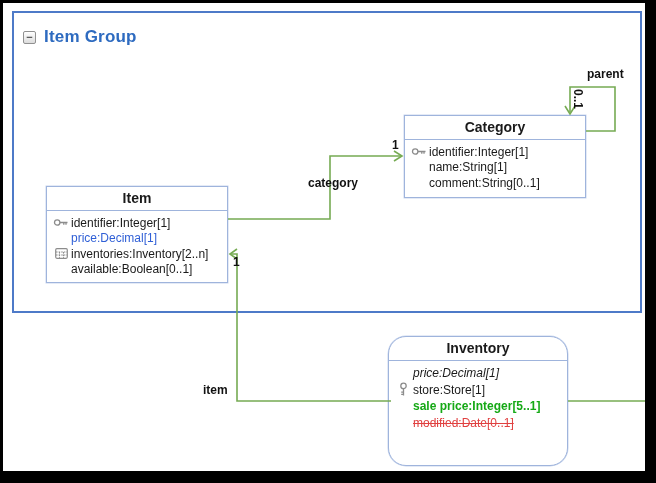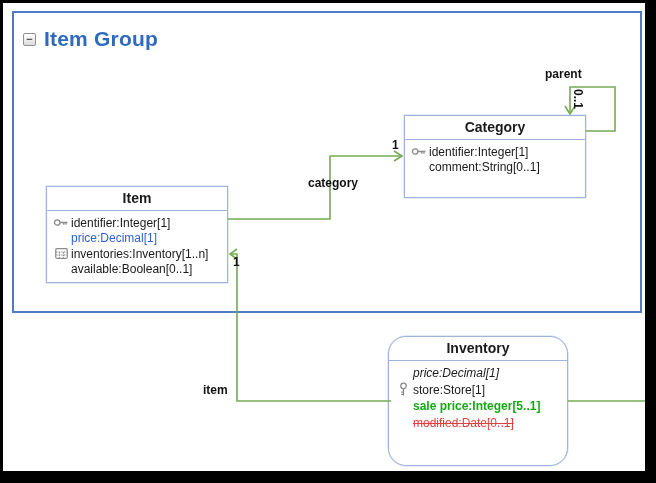--- a/index.html
+++ b/index.html
@@ -19,21 +19,21 @@
     position:absolute; left:9px; top:8px; width:630px; height:302px;
     border:2px solid #4e7ac8; background:#fff;
   }
   .group-header { position:absolute; left:9px; top:14px; display:flex; align-items:center; gap:8px; }
   .collapse-btn {
     width:13px; height:13px; border:1px solid #909090; border-radius:2px;
     background:linear-gradient(#ffffff,#dcdcdc);
     font:bold 11px/10px "Liberation Sans",sans-serif; color:#555;
     display:flex; align-items:center; justify-content:center; cursor:pointer; padding:0;
   }
-  .group-title { font-size:21px; font-weight:bold; color:#2e6bc0; letter-spacing:.2px; }
+  .group-title { font-size:17px; font-weight:bold; color:#2e6bc0; letter-spacing:.2px; }
 
   
   .class-box {
     position:absolute; background:#fff; border:1px solid #9fb4dc;
     box-shadow:0 0 0 0.5px #c9d6ee;
   }
   .class-title {
     text-align:center; font-weight:bold; font-size:14px; color:#1a1a1a;
     border-bottom:1px solid #9fb4dc; padding:3px 2px 4px 2px;
   }
@@ -74,20 +74,24 @@
           <span class="attr-icon">
             <svg width="16" height="9" viewBox="0 0 16 9">
                 <circle cx="4.2" cy="4.5" r="2.7" fill="none" stroke="#8c8c8c" stroke-width="1.3"></circle>
                 <path d="M7 4.5 H14.5 M10.8 4.5 v2.3 M13 4.5 v2.3" fill="none" stroke="#8c8c8c" stroke-width="1.3"></path>
               </svg>
           </span>
           <span class="attr-text">identifier:Integer[1]</span>
         </div>
         <div class="attr-row">
           <span class="attr-icon"></span>
+          <span class="attr-text">name:String[1]</span>
+        </div>
+        <div class="attr-row">
+          <span class="attr-icon"></span>
           <span class="attr-text">comment:String[0..1]</span>
         </div>
       </div>
     </div>
 
     <div class="class-box" style="left:43px; top:183px; width:182px; height:97px;">
       <div class="class-title">Item</div>
       <div class="attr-list">
         <div class="attr-row">
           <span class="attr-icon">
@@ -102,21 +106,21 @@
           <span class="attr-icon"></span>
           <span class="attr-text style-derived-blue">price:Decimal[1]</span>
         </div>
         <div class="attr-row">
           <span class="attr-icon">
             <svg width="13" height="11" viewBox="0 0 13 11">
                 <rect x="0.7" y="0.7" width="11.6" height="9.6" rx="1.2" fill="none" stroke="#8c8c8c" stroke-width="1.2"></rect>
                 <path d="M1 4 H12 M1 7 H12 M4.5 4 V10 M8.5 4 V10" stroke="#8c8c8c" stroke-width="1" fill="none" stroke-dasharray="1.6 1"></path>
               </svg>
           </span>
-          <span class="attr-text">inventories:Inventory[1..n]</span>
+          <span class="attr-text">inventories:Inventory[2..n]</span>
         </div>
         <div class="attr-row">
           <span class="attr-icon"></span>
           <span class="attr-text">available:Boolean[0..1]</span>
         </div>
       </div>
     </div>
 
     <div class="class-box" style="left:385px; top:333px; width:180px; height:130px;border-radius:18px;">
       <div class="class-title">Inventory</div>
@@ -155,20 +159,20 @@
 
       <polyline points="388,398 234,398 234,251 228,251" fill="none" stroke="#76ab53" stroke-width="1.6"></polyline>
       <polyline points="234,246 227,251 234,256" fill="none" stroke="#76ab53" stroke-width="1.6"></polyline>
 
       <polyline points="565,398 656,398" fill="none" stroke="#76ab53" stroke-width="1.6"></polyline>
     </svg>
 
     <span class="edge-label" style="left:305px; top:173px;">category</span>
     <span class="edge-label" style="left:389px; top:135px;">1</span>
 
-    <span class="edge-label" style="left:542px; top:64px;">parent</span>
+    <span class="edge-label" style="left:584px; top:64px;">parent</span>
     <span class="edge-label rot90" style="left:582px; top:86px;">0..1</span>
 
     <span class="edge-label" style="left:200px; top:380px;">item</span>
     <span class="edge-label" style="left:230px; top:252px;">1</span>
 
   </div>
 </div>
 
 </body></html>

